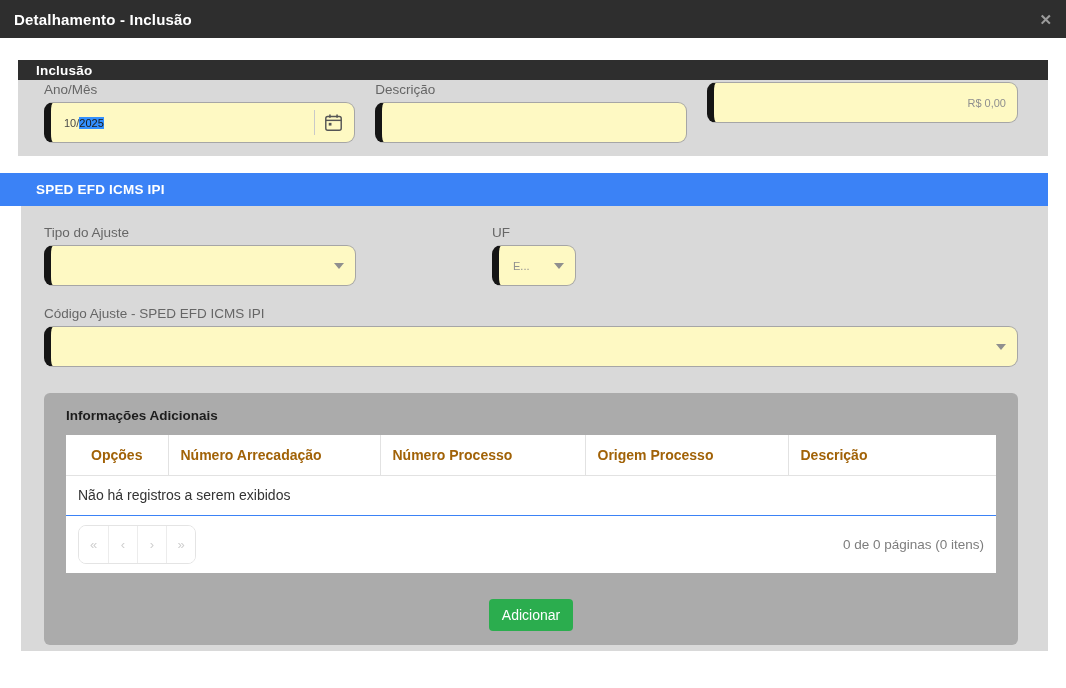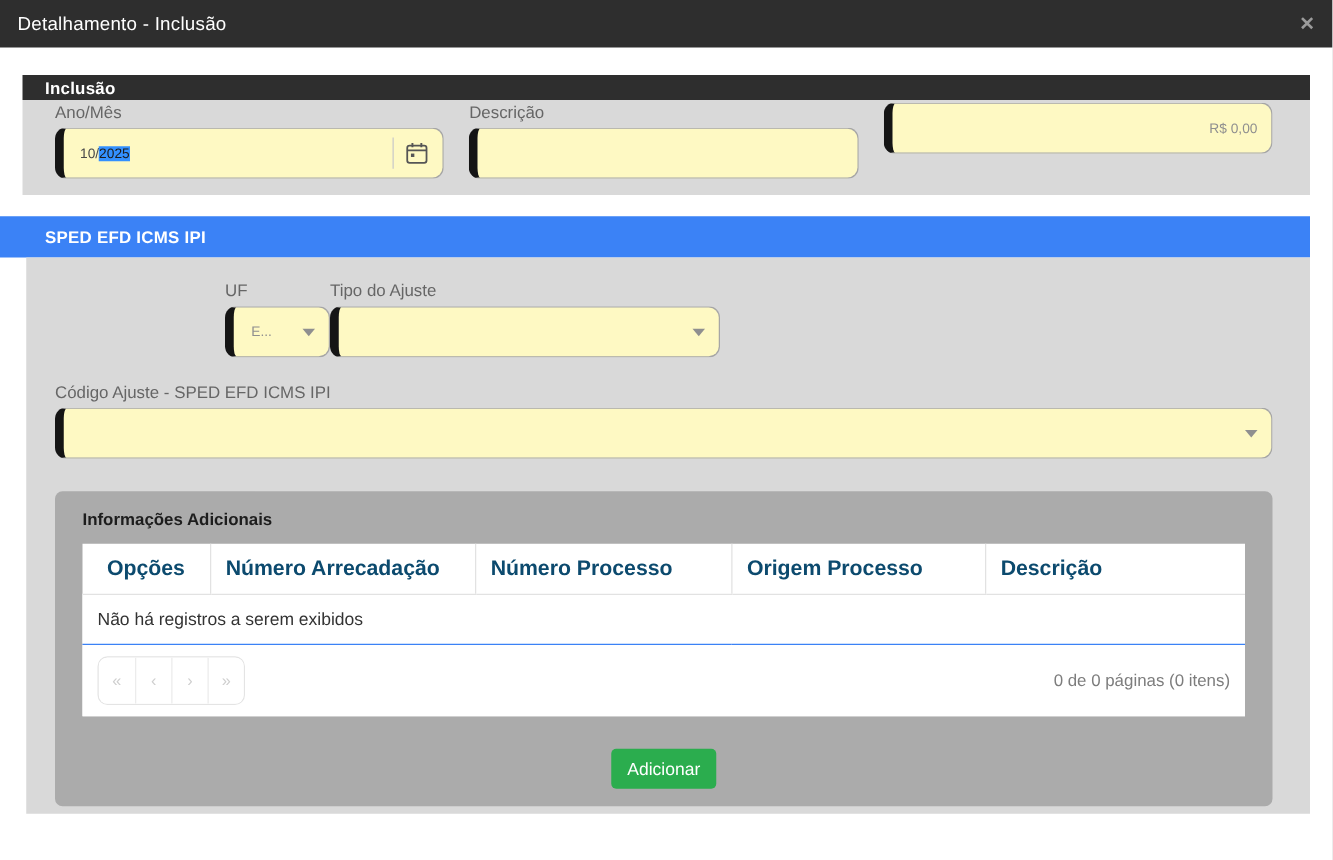--- a/index.html
+++ b/index.html
@@ -6,21 +6,21 @@
   html,body { margin:0; padding:0; }
   body {
     width:1066px; height:688px; overflow:hidden; position:relative;
     background:#ffffff;
     font-family:"Liberation Sans", sans-serif;
     -webkit-font-smoothing:antialiased;
   }
 
   
   .titlebar { height:38px; background:#2e2e2e; display:flex; align-items:center; padding:0 10px 0 14px; }
-  .titlebar .title { color:#fff; font-size:15px; font-weight:normal; letter-spacing:.2px; }
+  .titlebar .title { color:#fff; font-size:15px; font-weight:bold; letter-spacing:.2px; }
   .close-btn { margin-left:auto; color:#9b9b9b; font-size:15px; font-weight:bold; cursor:pointer; line-height:1; padding:2px 4px; }
 
   
   .sec-header { height:20px; background:#2e2e2e; color:#fff; font-weight:bold; font-size:13.5px; display:flex; align-items:center; letter-spacing:.2px; }
   .sec1 { margin:22px 18px 0 18px; }
   .sec1 .sec-header { padding-left:18px; }
   .sec1-body { background:#d9d9d9; padding:2px 30px 13px 26px; display:flex; gap:20px; }
 
   .field { display:flex; flex-direction:column; flex:1; min-width:0; }
   .field > label { color:#666; font-size:13.5px; margin-bottom:5px; }
@@ -44,21 +44,21 @@
   .fld-uf .inputbox { padding-left:14px; }
   .row2 { margin-top:20px; }
   .fld-codigo { flex:none; width:100%; }
 
   
   .panel { margin-top:26px; background:#ababab; border-radius:6px; padding:15px 22px 14px 22px; }
   .panel-title { font-weight:bold; font-size:13.5px; color:#1d1d1d; margin-bottom:12px; }
   .grid { background:#fff; }
   table { width:100%; border-collapse:collapse; table-layout:fixed; }
   thead th {
-    height:40px; color:#0c4a6e; font-weight:bold; font-size:17px; text-align:left;
+    height:40px; color:#a16207; font-weight:bold; font-size:14px; text-align:left;
     padding:0 12px; border-bottom:1px solid #e2e2e2; border-left:1px solid #e2e2e2; background:#fff;
     overflow:hidden; white-space:nowrap;margin-top:35px;
   }
   thead th:first-child { border-left:none; text-align:center; }
   .empty-row td { height:40px; padding:0 12px; color:#333; font-size:14px; border-bottom:1px solid #3b82f6; background:#fff; }
   .pager { display:flex; align-items:center; padding:9px 12px; background:#fff; }
   .pager-group { display:flex; border:1px solid #e4e4e4; border-radius:8px; overflow:hidden; background:#fff; }
   .pg-btn { width:29px; height:37px; display:flex; align-items:center; justify-content:center; color:#cfcfcf; font-size:13px; border-left:1px solid #ececec; background:#fff; cursor:default; }
   .pg-btn:first-child { border-left:none; }
   .pager-info { margin-left:auto; color:#7d7d7d; font-size:13.5px; }
@@ -114,31 +114,31 @@
 
   </div>
 </div>
 
 <div class="sec2-header">
   <span>SPED EFD ICMS IPI</span>
 </div>
 <div class="sec2-body">
 
   <div class="row1">
+    <div class="field fld-tipo">
+      <label>Tipo do Ajuste</label>
+      <div class="inputbox">
+        <span></span>
+        <span class="caret"></span>
+      </div>
+    </div>
     <div class="field fld-uf">
       <label>UF</label>
       <div class="inputbox">
         <span class="placeholder">E...</span>
-        <span class="caret"></span>
-      </div>
-    </div>
-    <div class="field fld-tipo">
-      <label>Tipo do Ajuste</label>
-      <div class="inputbox">
-        <span></span>
         <span class="caret"></span>
       </div>
     </div>
   </div>
 
   <div class="row2">
     <div class="field fld-codigo">
       <label>Código Ajuste - SPED EFD ICMS IPI</label>
       <div class="inputbox">
         <span></span>

